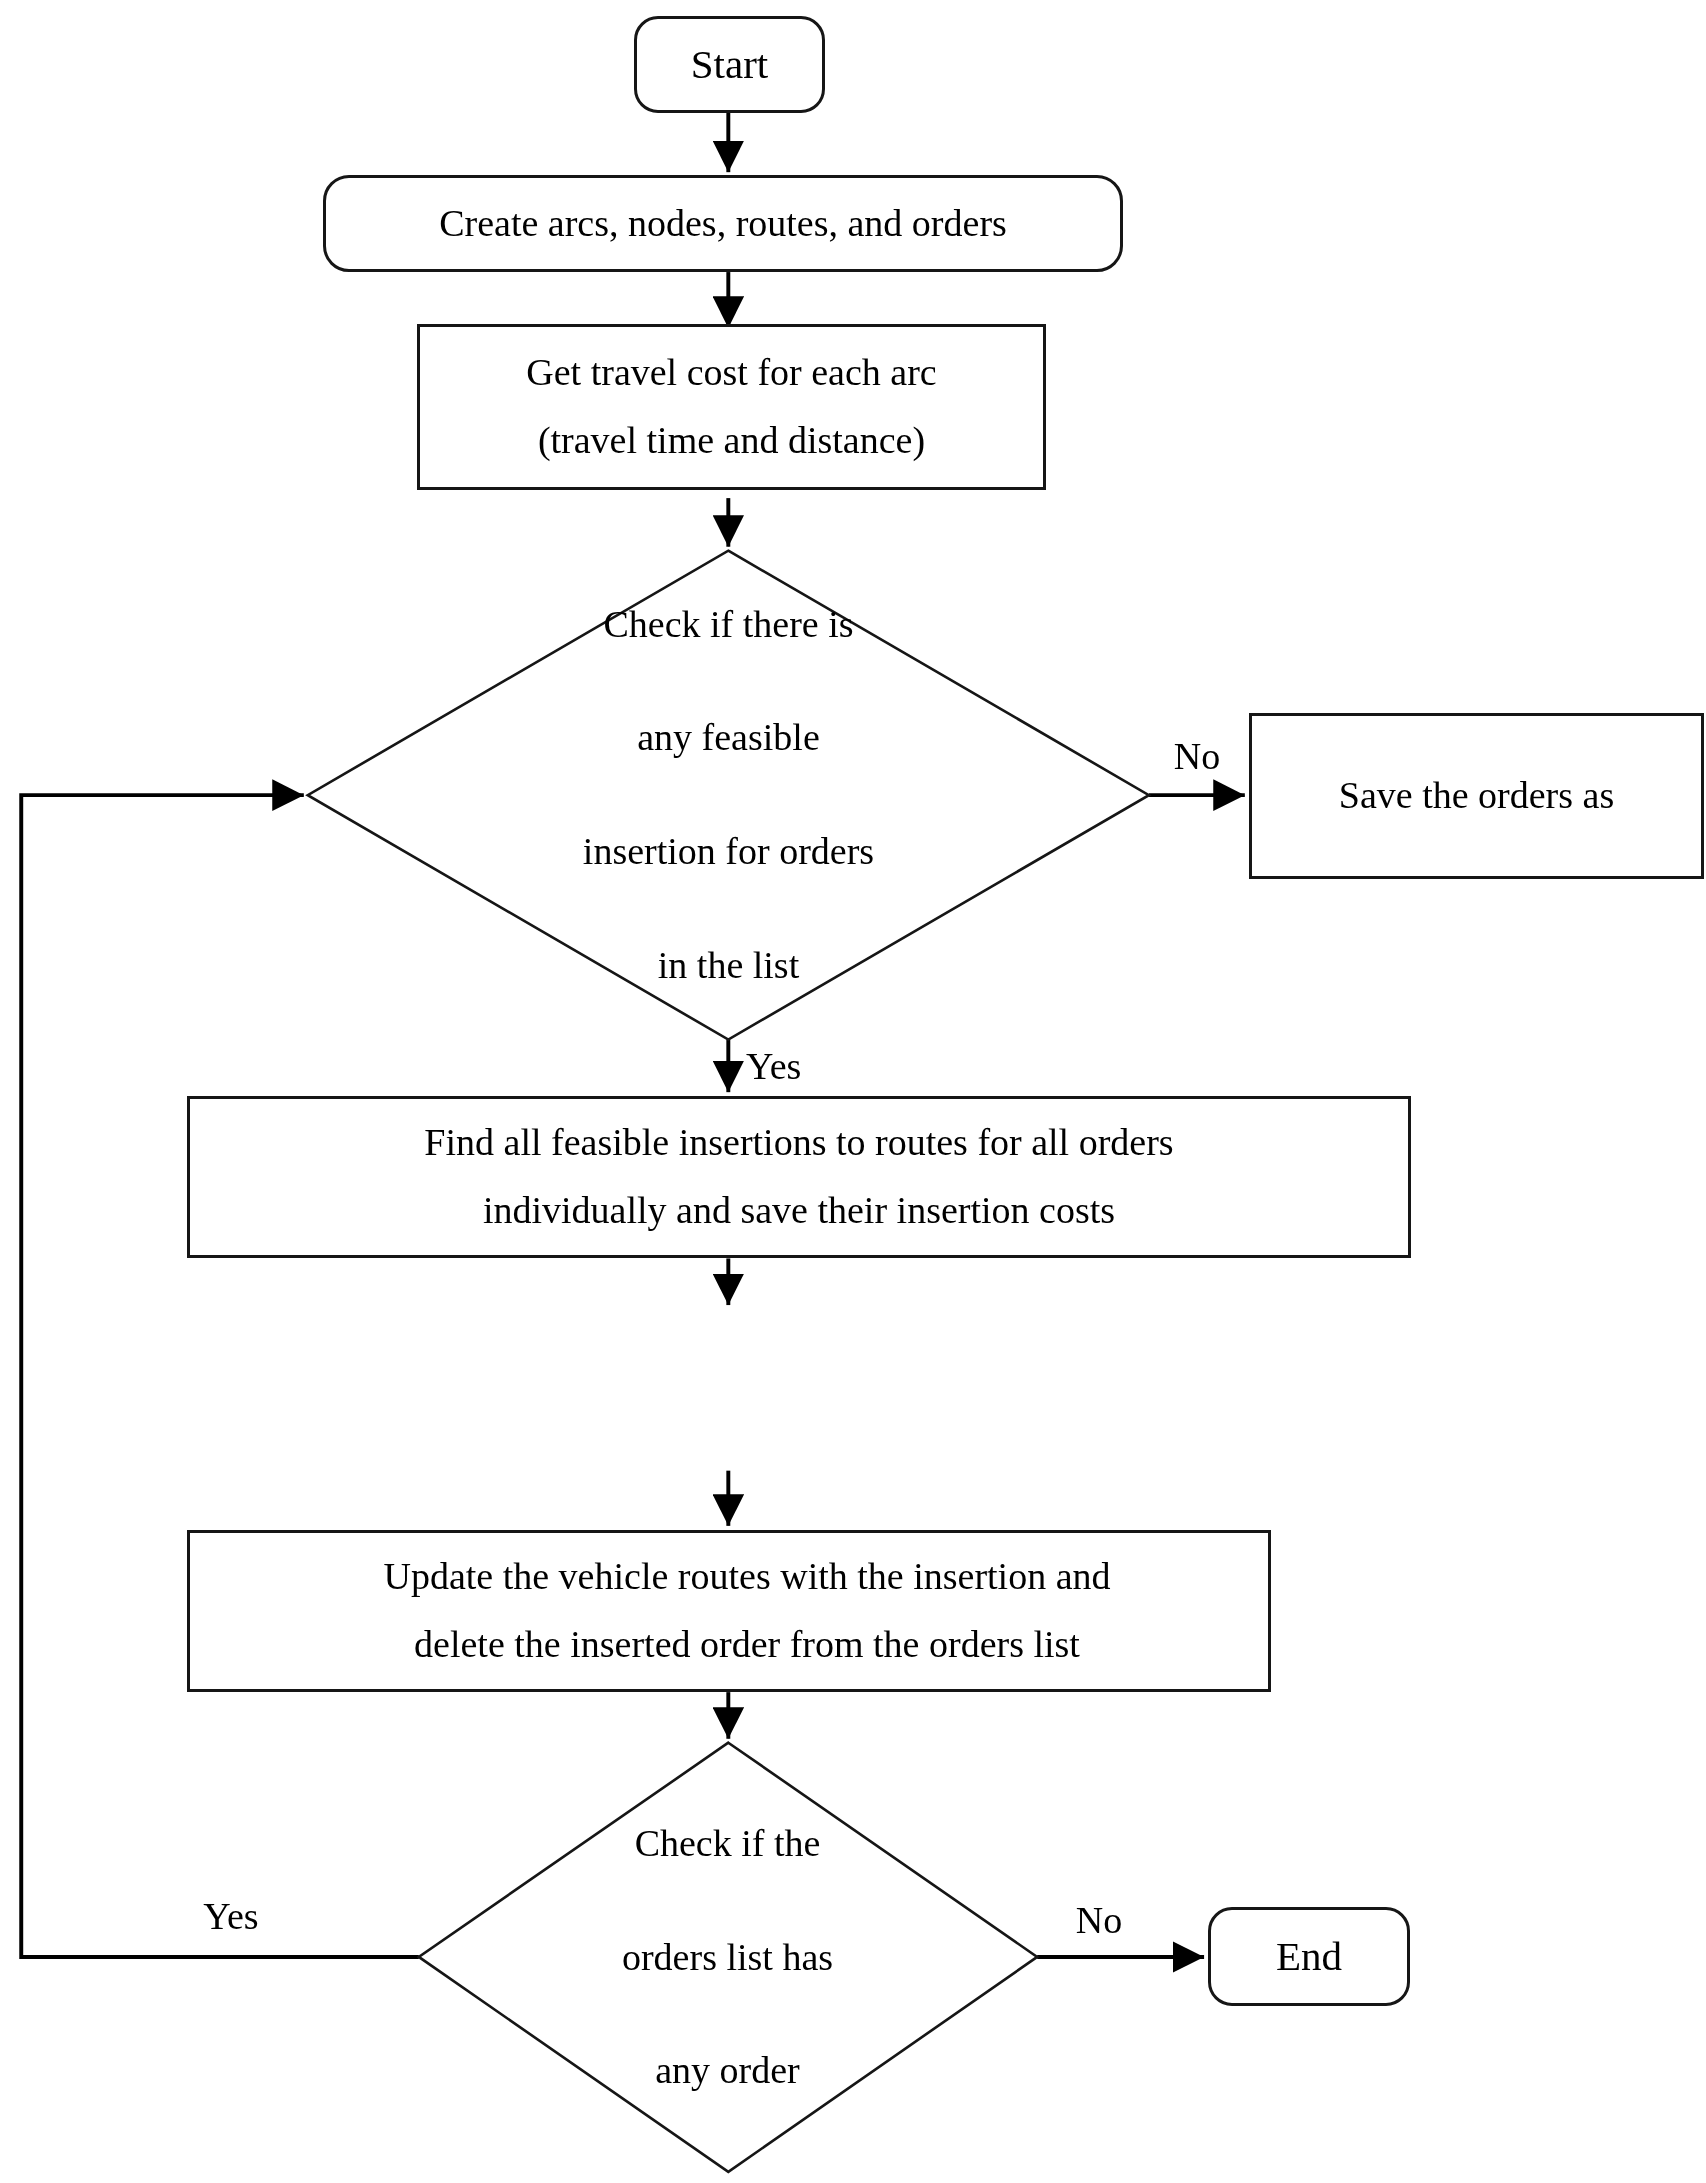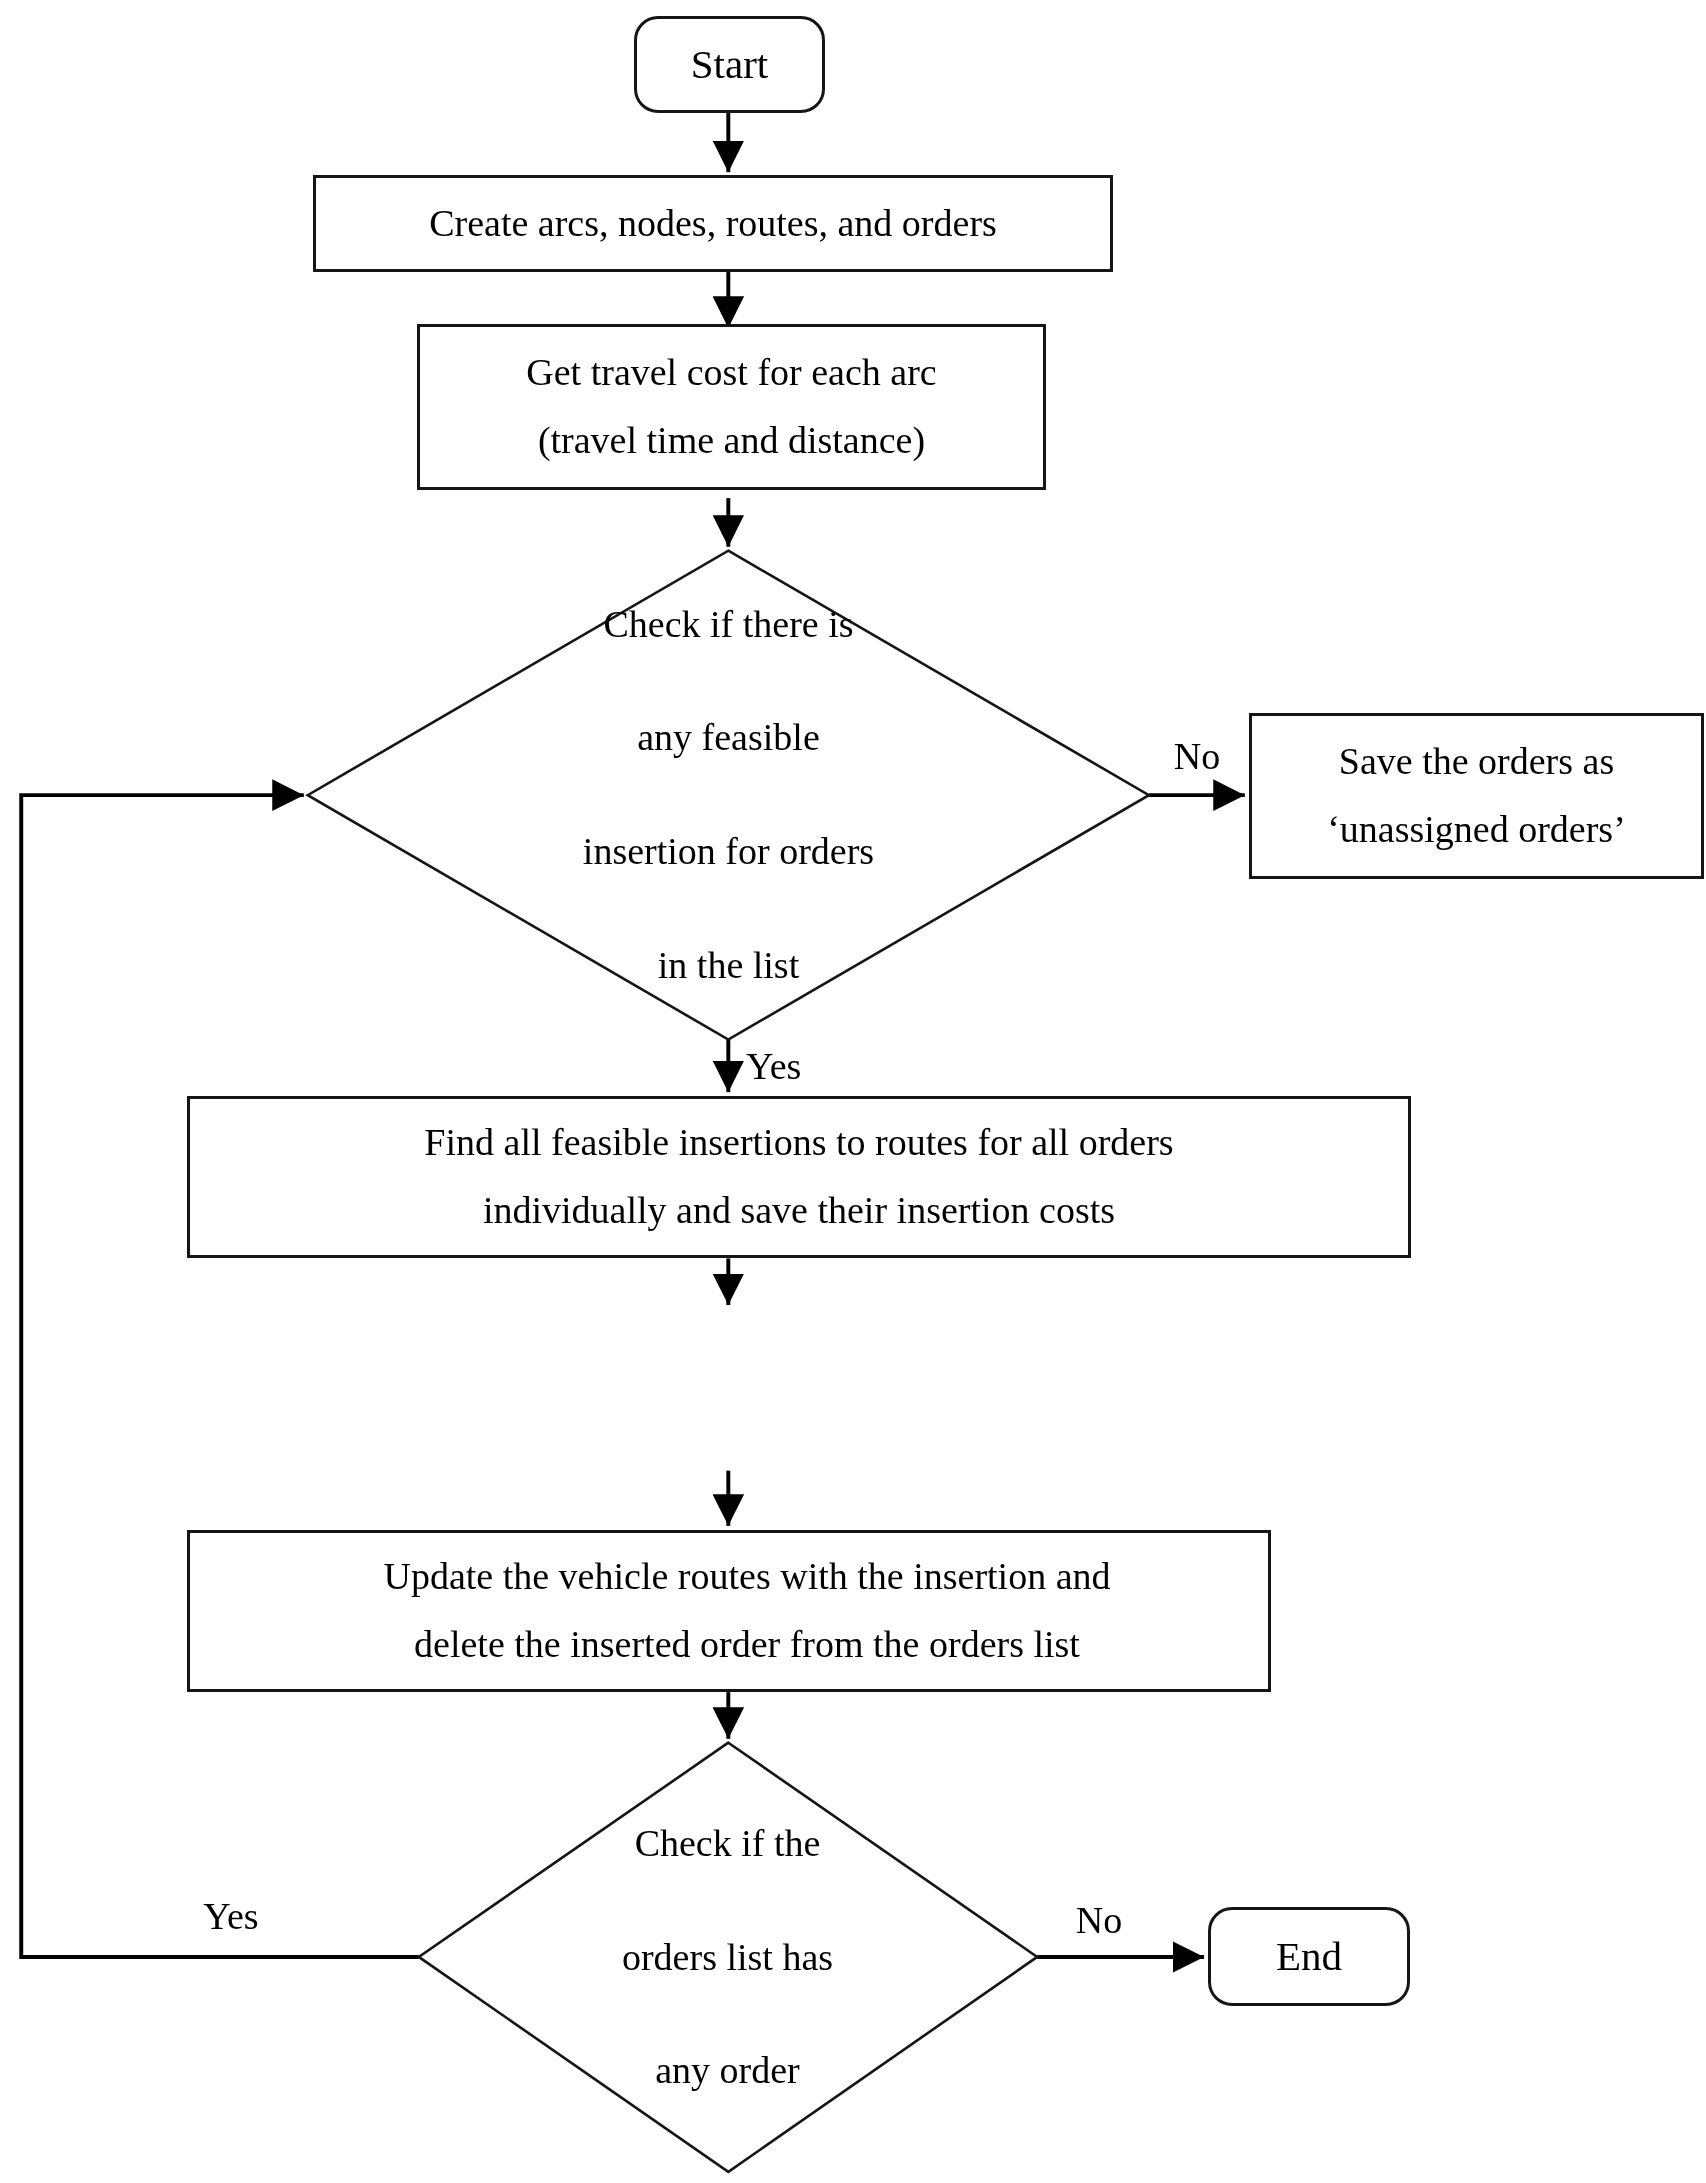--- a/index.html
+++ b/index.html
@@ -85,39 +85,38 @@
     <path d="M637,2978 L32,2978 L32,1210 L462,1210" stroke="#000000" stroke-width="6" fill="none" stroke-linejoin="miter" marker-end="url(#arrow)"></path>
 
     <polygon points="1108,838 1748,1210 1108,1582 468,1210" fill="#ffffff" stroke="#161616" stroke-width="4"></polygon>
     <polygon points="1108,2652 1578,2978 1108,3305 637,2978" fill="#ffffff" stroke="#161616" stroke-width="4"></polygon>
   </svg>
 
   <div class="node terminator" style="left:634px; top:16.4px; width:191px; height:97px;">
     <div class="ln">Start</div>
   </div>
 
-  <div class="node" style="left:313px; top:175px; width:800px; height:97px;">
+  <div class="node" style="left:323px; top:175px; width:800px; height:97px;border-radius:26px;">
     <div class="ln">Create arcs, nodes, routes, and orders</div>
   </div>
 
   <div class="node" style="left:417px; top:324px; width:629px; height:166px;">
     <div class="ln">Get travel cost for each arc</div>
     <div class="ln">(travel time and distance)</div>
   </div>
 
   <div class="diamond-text" style="left:400px; top:598px; width:657px; height:394px;">
     <div class="ln">Check if there is</div>
     <div class="ln">any feasible</div>
     <div class="ln">insertion for orders</div>
     <div class="ln">in the list</div>
   </div>
 
   <div class="node" style="left:1249px; top:713px; width:455px; height:166px;">
     <div class="ln">Save the orders as</div>
-    <div class="ln">‘unassigned orders’</div>
   </div>
 
   <div class="node" style="left:187px; top:1096px; width:1224px; height:162px;">
     <div class="ln">Find all feasible insertions to routes for all orders</div>
     <div class="ln">individually and save their insertion costs</div>
   </div>
 
 
   <div class="node" style="left:187px; top:1530px; width:1084px; height:162px;padding-left:36px;">
     <div class="ln">Update the vehicle routes with the insertion and</div>

